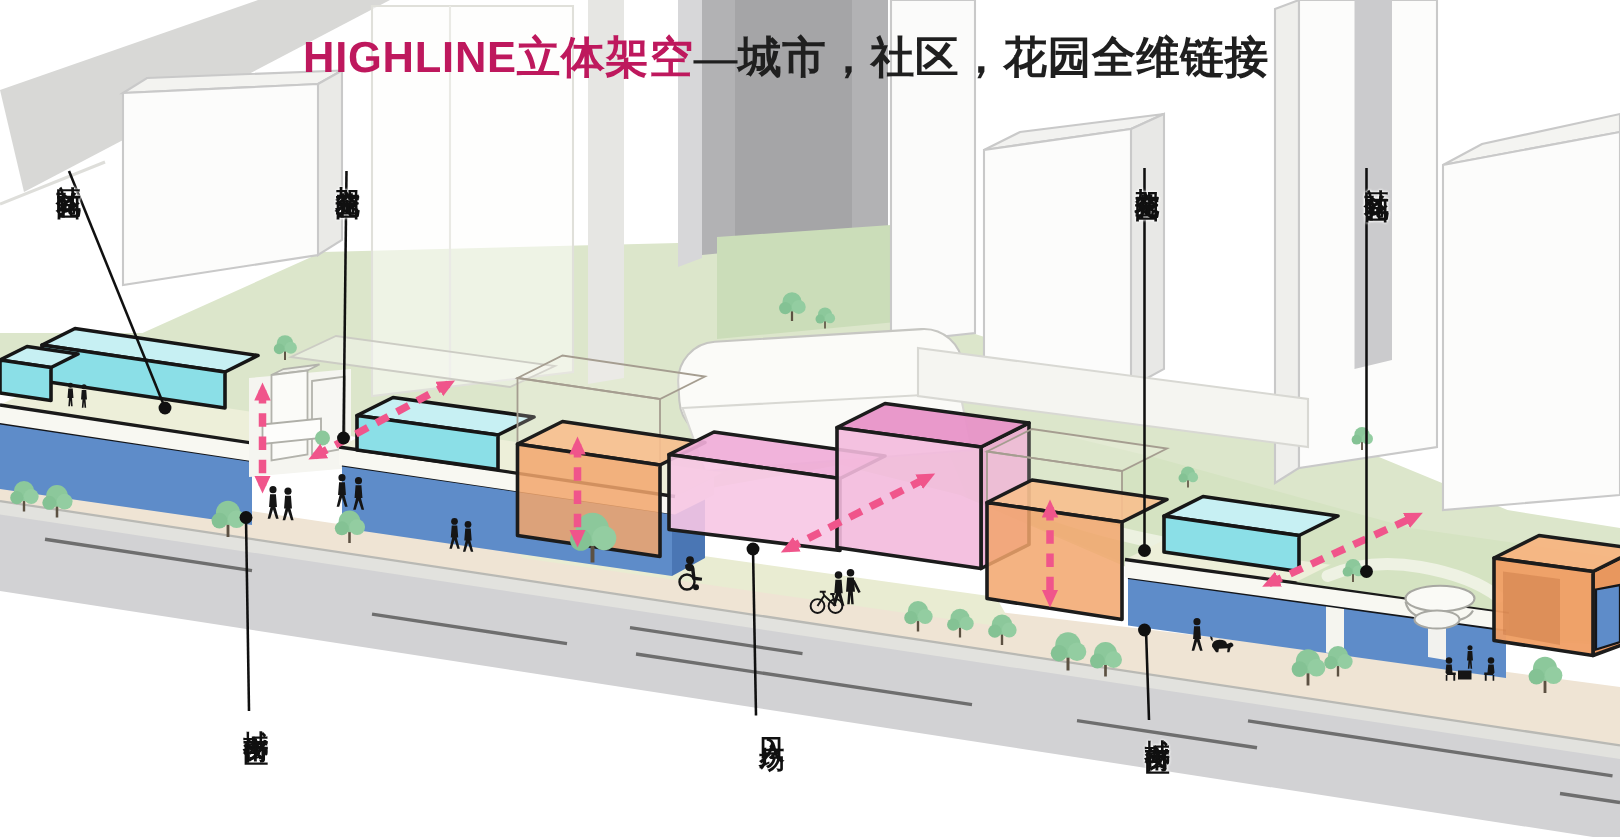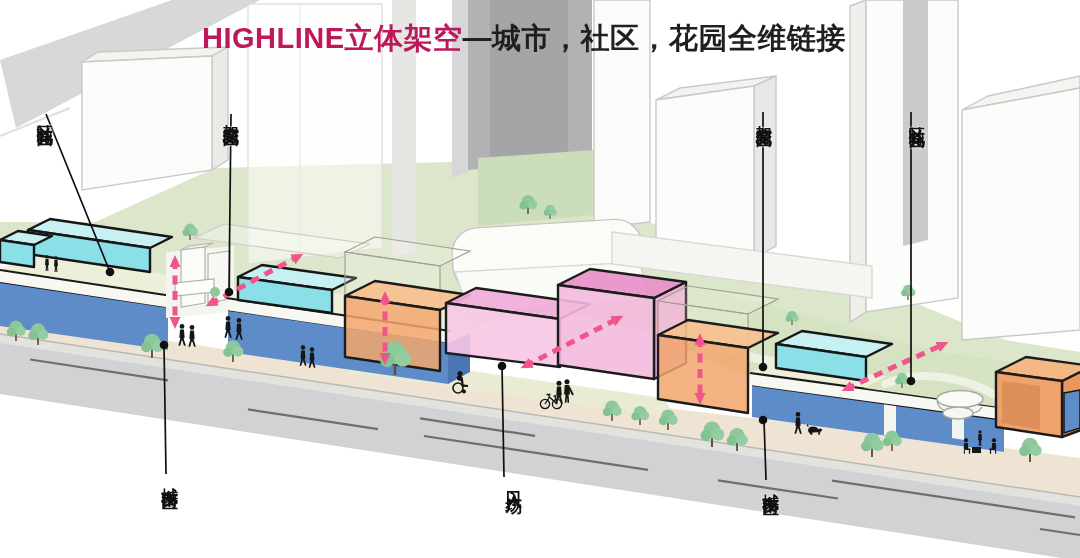--- a/index.html
+++ b/index.html
@@ -6,21 +6,21 @@
   .stage{
     position:relative;width:1080px;height:558px;overflow:hidden;background:#ffffff;
     font-family:"Liberation Sans", sans-serif;
   }
   .stage svg{position:absolute;left:0;top:0;}
   .slide-title{
     position:absolute;left:202px;top:19px;font-size:29px;font-weight:800;
     letter-spacing:0.5px;white-space:nowrap;z-index:30;
   }
   .t-hl{color:#be185d;}
-  .t-rest{color:#1F1F1F;}
+  .t-rest{color:#1F1F1F;font-family:Liberation Serif, serif;}
   .vlabel{
     position:absolute;writing-mode:vertical-rl;text-orientation:upright;
     font-size:16.5px;font-weight:700;color:#101010;letter-spacing:2.5px;line-height:1.1;
     text-shadow:0 0 2px rgba(255,255,255,.95),0 0 2px rgba(255,255,255,.9);
     z-index:25;white-space:nowrap;
   }
   .l1{left:36px;top:110px;}
   .l2{left:222px;top:110px;}
   .l3{left:755px;top:111px;}
   .l4{left:908px;top:112px;}

